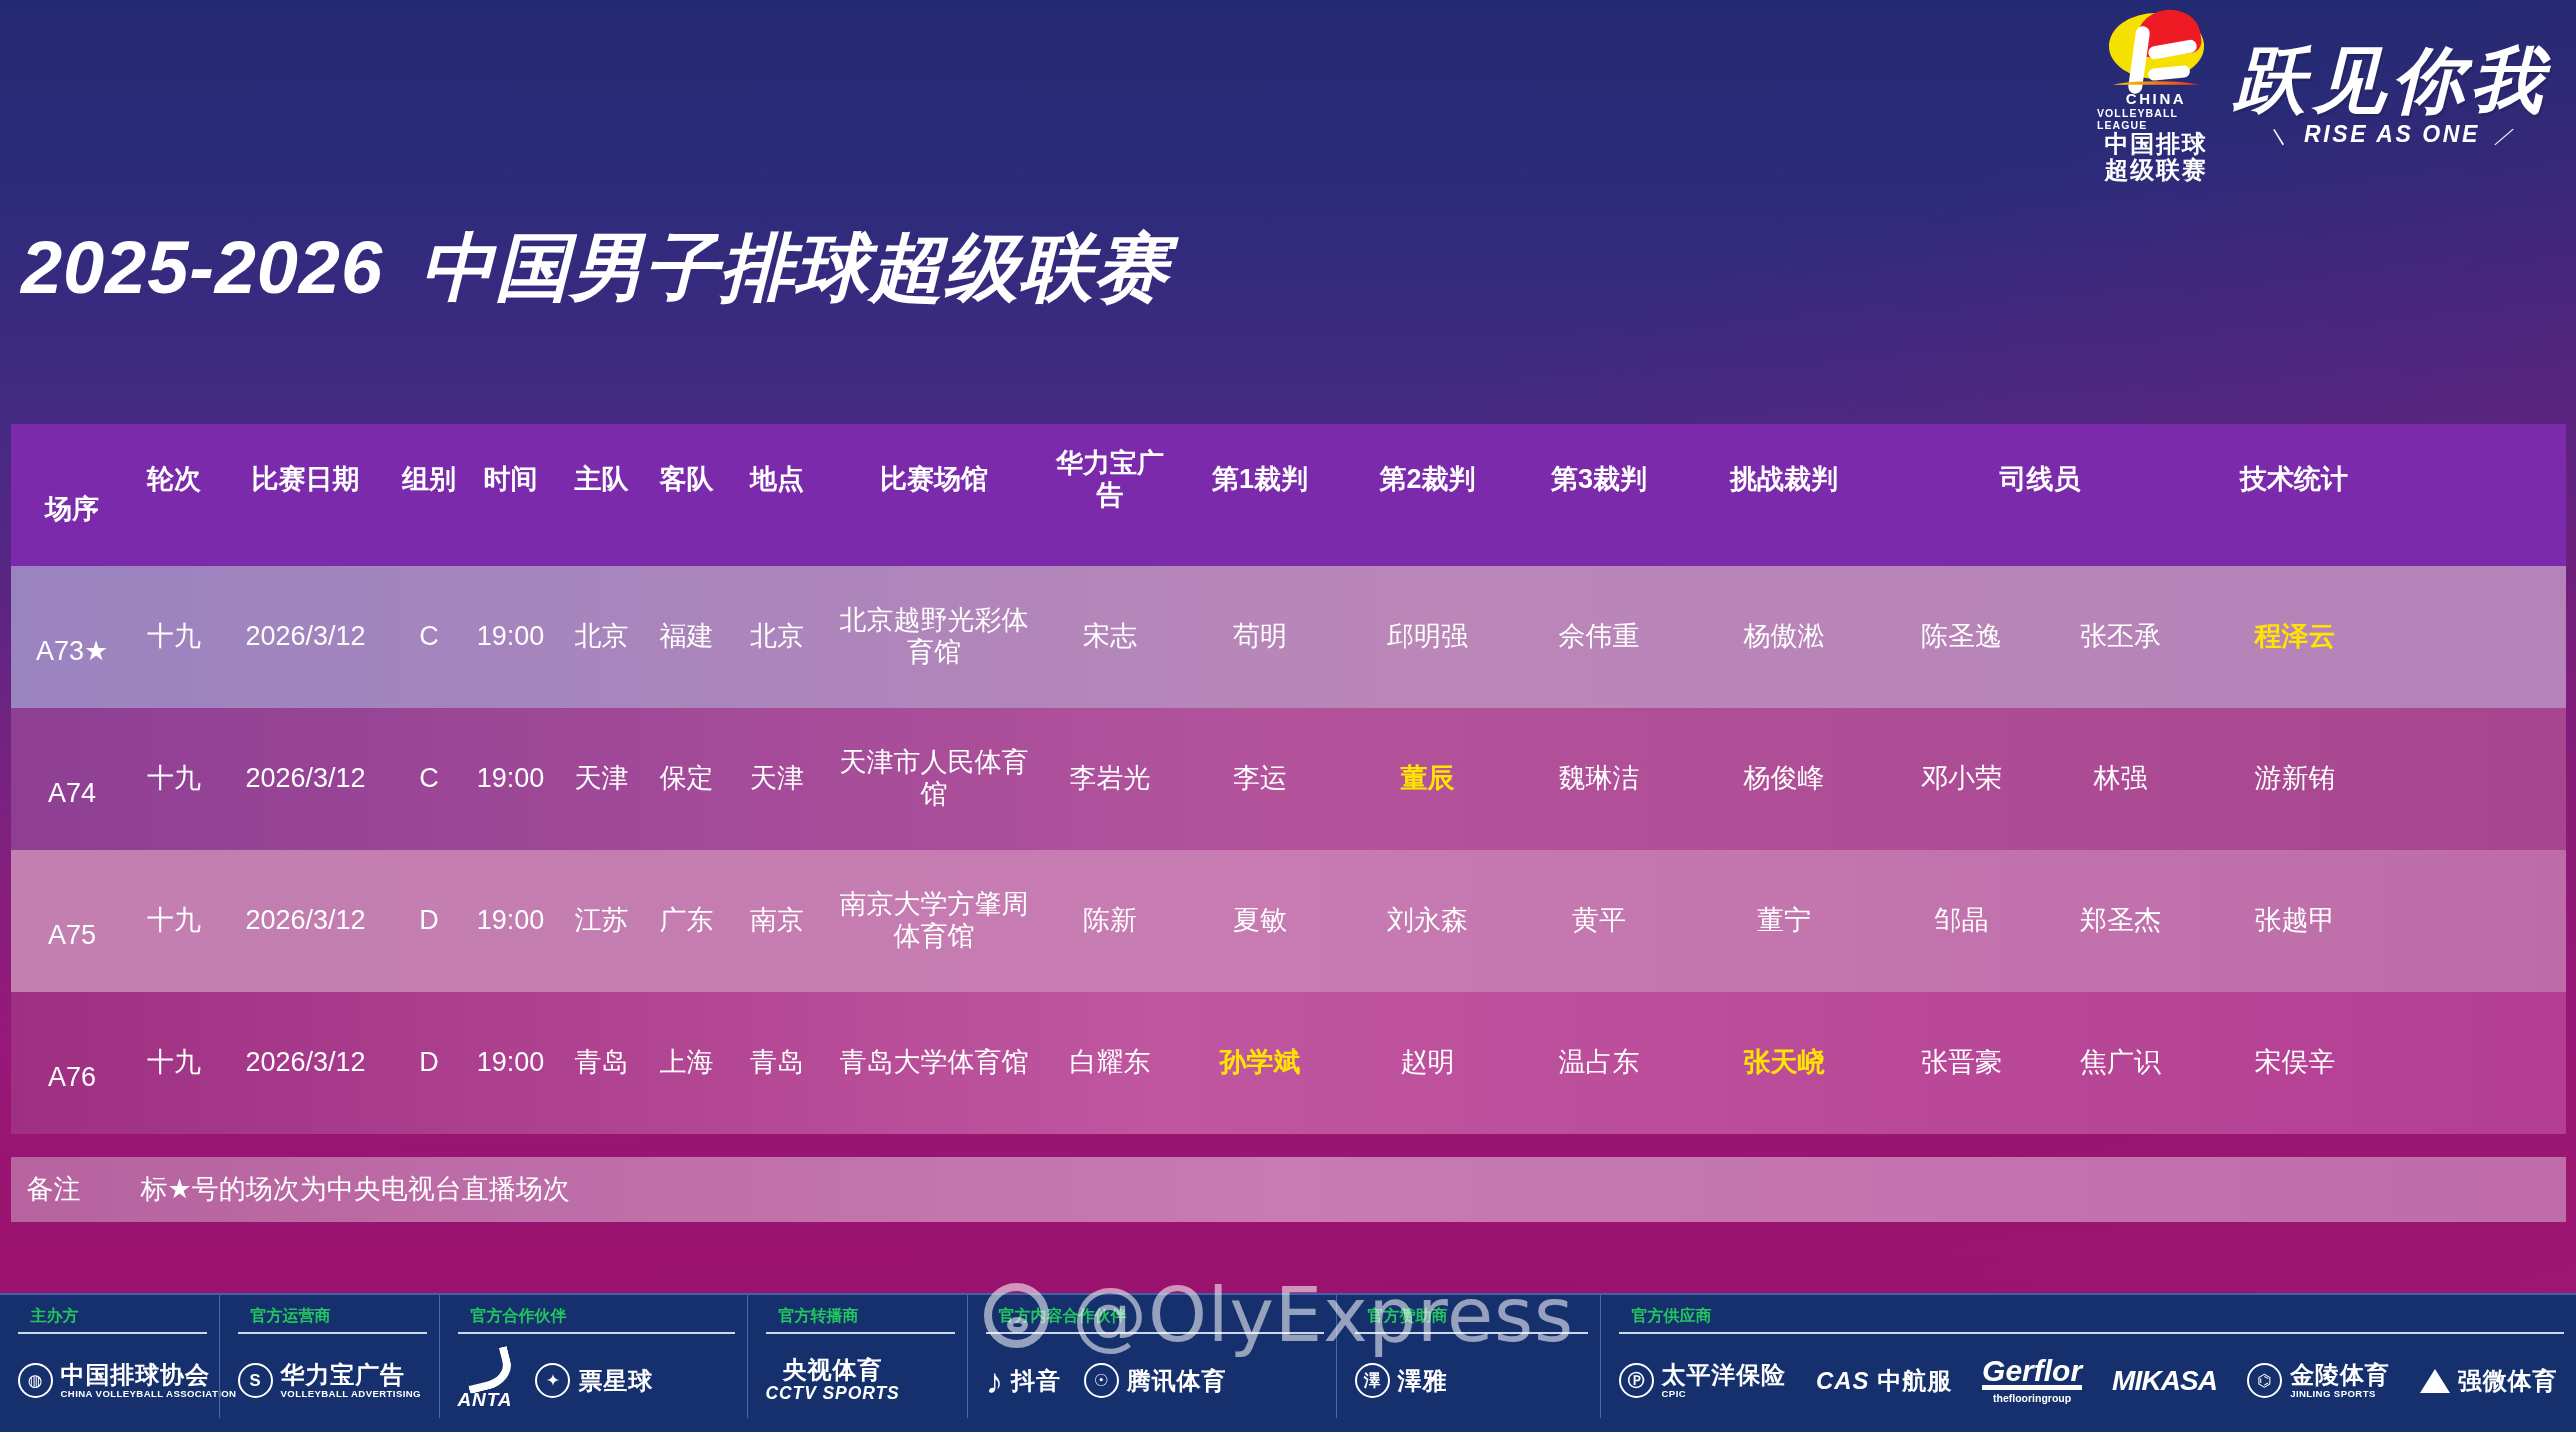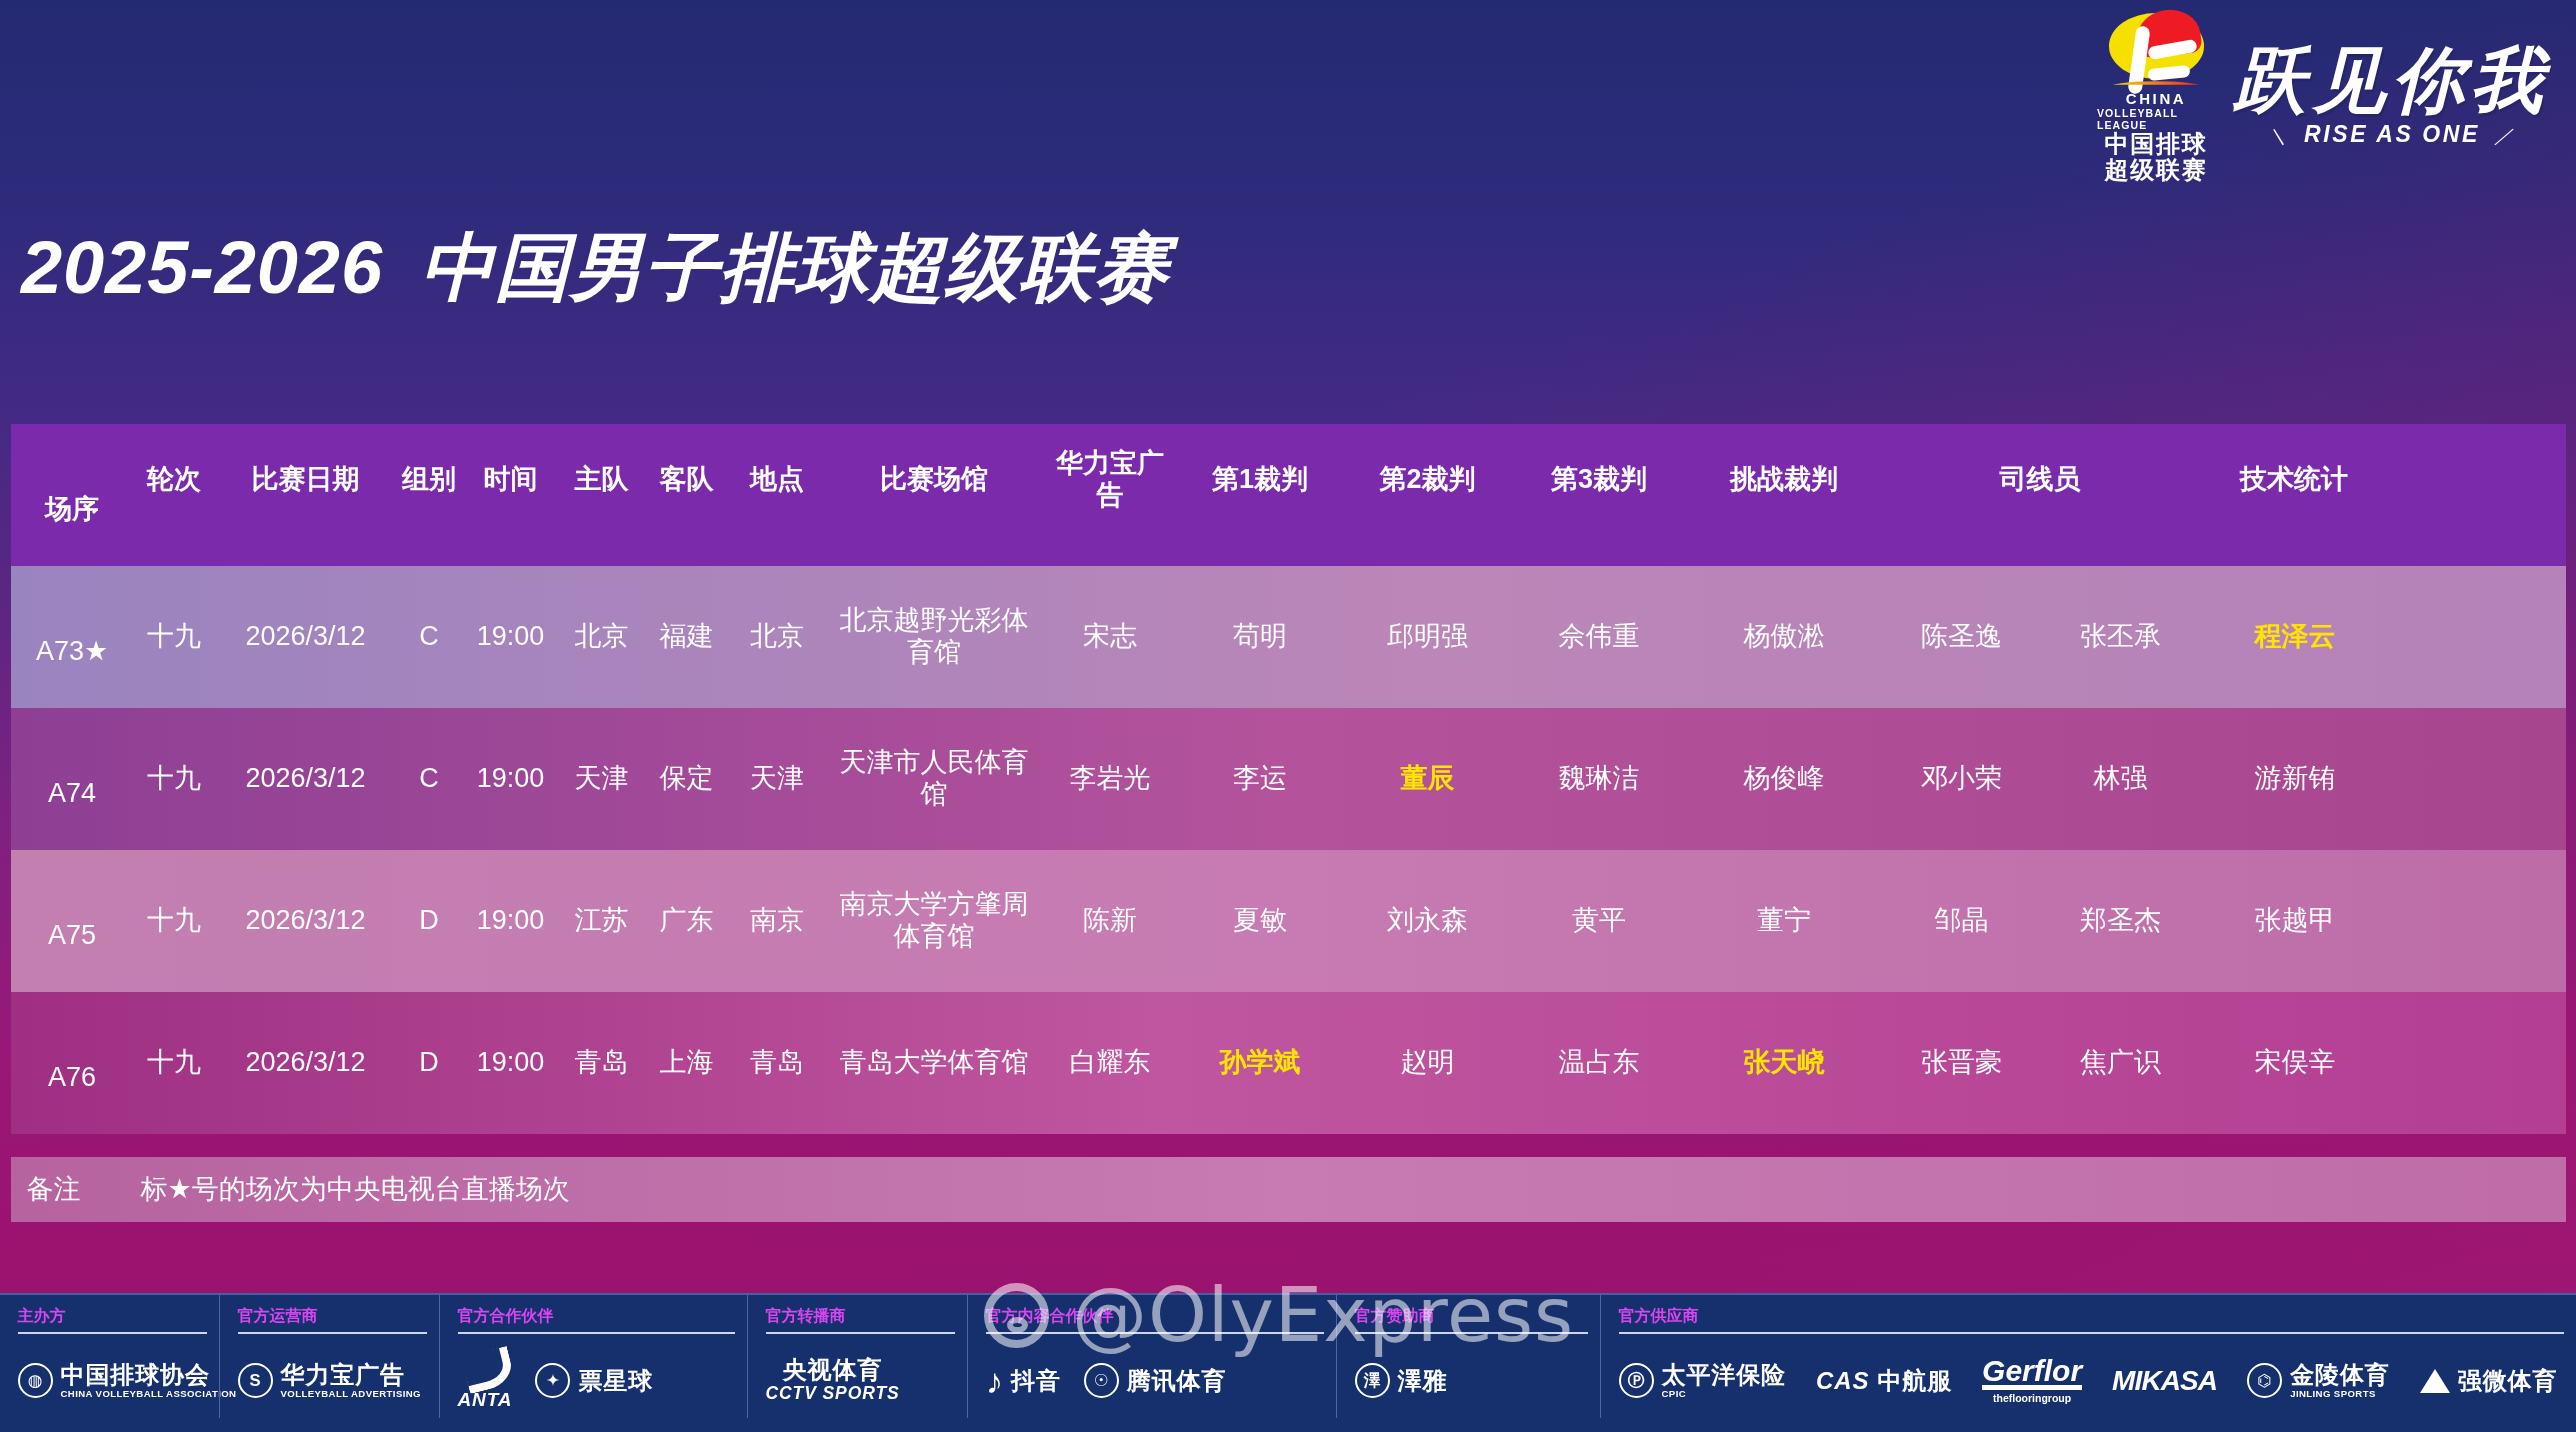--- a/index.html
+++ b/index.html
@@ -66,21 +66,21 @@
   .c-r3{width:175px;}       .c-chal{width:195px;}    .c-line1{width:160px;}
   .c-line2{width:158px;}    .c-stat{width:191px;}
   .c-linehead{width:317px;}
   .c-noteA{width:123px;}    .c-noteB{flex:1;}
 
   
   .footer{position:absolute;left:0;bottom:0;width:2576px;height:140px;background:#16306e;
       border-top:2.6px solid #3f63a8;box-sizing:border-box;display:flex;align-items:flex-start;}
   .fgroup{display:flex;flex-direction:column;padding-top:10.5px;position:relative;}
   .fgroup + .fgroup{border-left:1.8px solid #4b68a5;}
-  .fg-title{color:#d946ef;font-size:16px;font-weight:bold;padding:0 17.5px 5.3px 17.5px;}
+  .fg-title{color:#22c55e;font-size:16px;font-weight:bold;padding:0 17.5px 5.3px 17.5px;margin-left:13px;}
   .fg-rule{height:2.6px;background:#ccd6ec;margin:0 12.3px 0 17.5px;}
   .fg-logos{display:flex;align-items:center;gap:23px;padding:8.8px 17.5px 0 17.5px;height:75px;}
   .lg{color:#fff;display:flex;align-items:center;gap:8px;white-space:nowrap;}
   .lg-cn{font-size:24px;font-weight:bold;letter-spacing:0.9px;}
   .lg-sub{font-size:9.6px;font-weight:bold;letter-spacing:0.4px;display:block;}
   .lg-stack{display:flex;flex-direction:column;line-height:1.12;}
   .glyph{display:inline-flex;align-items:center;justify-content:center;color:#fff;}
   .cir{width:35px;height:35px;border-radius:50%;border:2.6px solid #fff;box-sizing:border-box;
       display:flex;align-items:center;justify-content:center;font-size:16.7px;font-weight:bold;}
   .mikasa{font-size:28px;font-weight:bold;font-style:italic;letter-spacing:-0.9px;}

